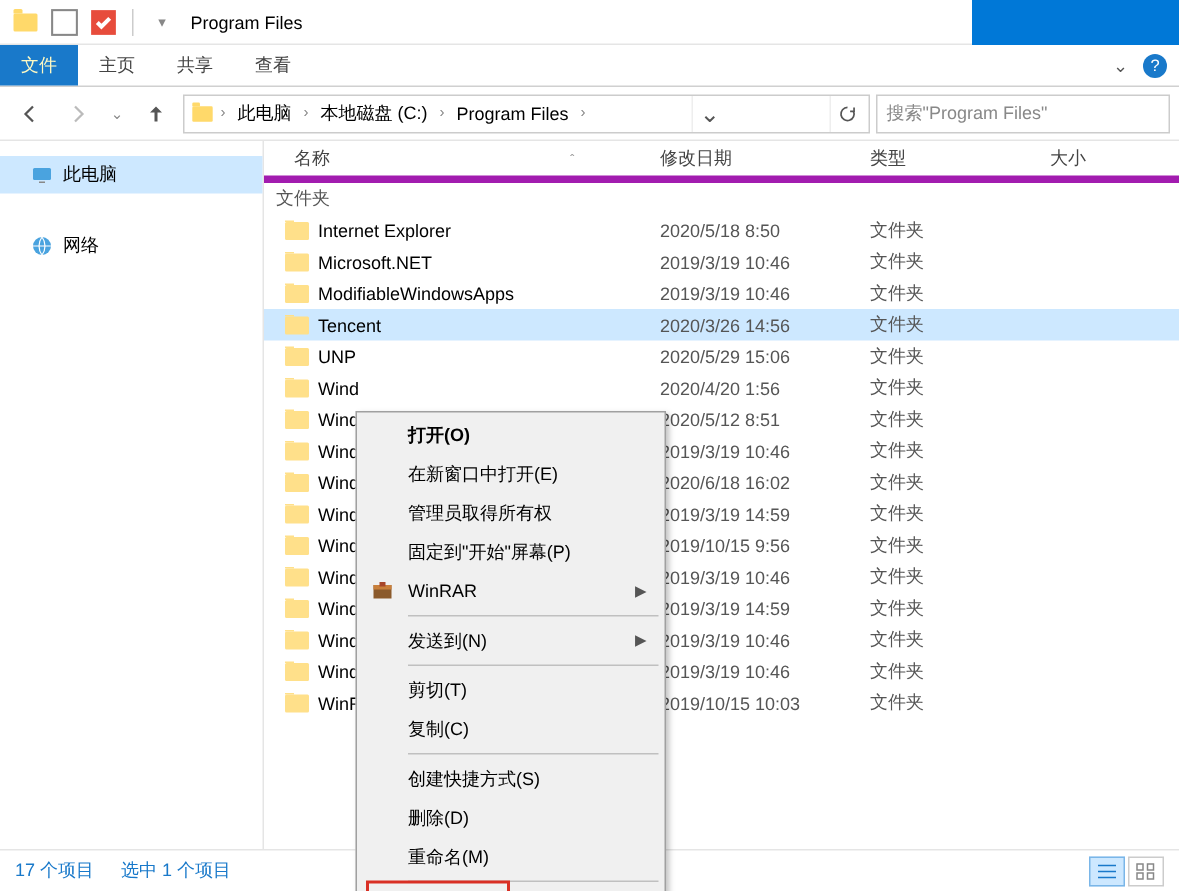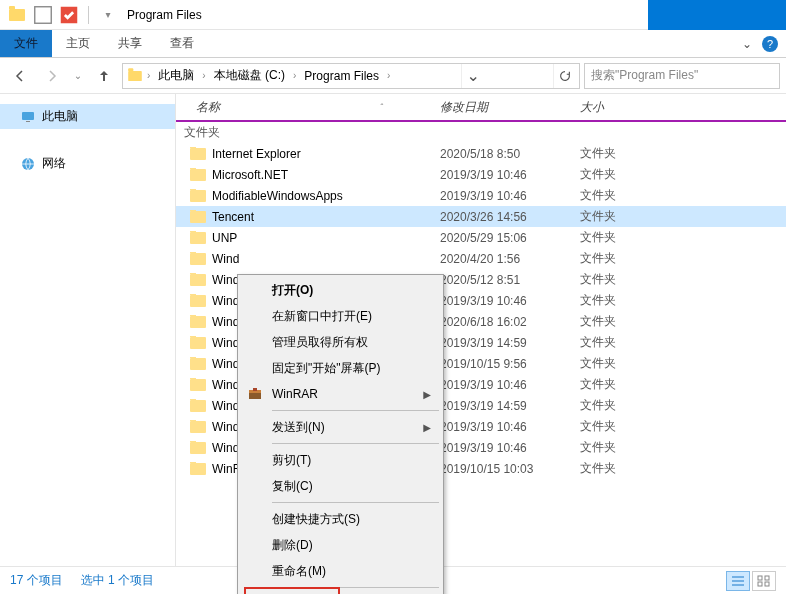--- a/index.html
+++ b/index.html
@@ -12,42 +12,42 @@
 .folder-mini::before { content: ""; position: absolute; top: -3px; left: 0; width: 6px; height: 3px; background: #ffd96a; border-radius: 1px 1px 0 0; }
 .titlebar-sep { width: 1px; height: 18px; background: #ccc; margin: 0 4px; }
 .title-text { margin-left: 8px; font-size: 12px; color: #000; flex: 1; }
 .win-controls { display: flex; height: 100%; }
 .win-btn { width: 46px; height: 30px; display: flex; align-items: center; justify-content: center; color: #000; font-size: 10px; }
 .win-btn.close { background: #0078d7; color: #fff; width: 46px; }
 .win-btn svg { width: 10px; height: 10px; }
 
 .ribbon-tabs { height: 28px; display: flex; align-items: stretch; background: #fff; border-bottom: 1px solid #d0d0d0; }
 .ribbon-tab { padding: 0 14px; font-size: 12px; display: flex; align-items: center; color: #444; }
-.ribbon-tab.active { background: #1979ca; color: #0f172a; }
+.ribbon-tab.active { background: #1979ca; color: #fef9c3; }
 .ribbon-spacer { flex: 1; }
 .ribbon-right { display: flex; align-items: center; padding-right: 8px; gap: 10px; color: #1979ca; font-size: 12px; }
 
 .navbar { height: 36px; display: flex; align-items: center; padding: 4px 6px; gap: 4px; border-bottom: 1px solid #e5e5e5; }
 .nav-btn { width: 28px; height: 28px; display: flex; align-items: center; justify-content: center; color: #666; border-radius: 2px; }
 .nav-btn svg { width: 16px; height: 16px; }
 .addressbar { flex: 1; height: 26px; border: 1px solid #ccc; display: flex; align-items: center; padding: 0 2px; background: #fff; }
 .addr-icon { width: 20px; height: 20px; display: flex; align-items: center; justify-content: center; }
 .addr-crumb { padding: 0 6px; font-size: 12px; color: #000; display: flex; align-items: center; height: 100%; }
 .addr-sep { color: #888; font-size: 10px; padding: 0 2px; }
 .addr-refresh { width: 24px; height: 24px; display: flex; align-items: center; justify-content: center; color: #555; margin-left: auto; border-left: 1px solid #eee; }
 .searchbox { width: 196px; height: 26px; border: 1px solid #ccc; display: flex; align-items: center; padding: 0 6px; font-size: 12px; color: #888; }
 
 .body-area { display: flex; height: calc(594px - 30px - 28px - 36px - 28px); }
 .sidebar { width: 176px; border-right: 1px solid #e5e5e5; padding-top: 10px; }
 .side-item { display: flex; align-items: center; padding: 4px 10px 4px 20px; font-size: 12px; gap: 6px; }
 .side-item.active { background: #cde8ff; }
 .side-icon { width: 16px; height: 16px; display: flex; align-items: center; justify-content: center; }
 
 .listview { flex: 1; position: relative; overflow: hidden; }
-.list-header { display: flex; height: 28px; border-bottom: 2px solid #a21caf; font-size: 12px; color: #444; font-style: italic; }
+.list-header { display: flex; height: 28px; border-bottom: 5px solid #a21caf; font-size: 12px; color: #444; }
 .list-header .col { padding: 6px 8px; border-right: 1px solid transparent; display: flex; align-items: center; }
 .col-name { width: 256px; padding-left: 20px !important; }
 .col-date { width: 140px; }
 .col-type { width: 120px; }
 .col-size { width: 70px; }
 .sort-ind { margin-left: auto; margin-right: 40px; color: #888; font-size: 9px; }
 
 .file-rows { }
 .file-row { display: flex; height: 21px; font-size: 12px; color: #000; align-items: center; }
 .file-row.selected { background: #cde8ff; }
@@ -188,20 +188,21 @@
     </div>
   </div>
 
   <div class="listview">
     <div class="list-header">
       <div class="col col-name">
           <span>名称</span>
           <span class="sort-ind">ˆ</span>
         </div>
       <div class="col col-date">修改日期</div>
+      <div class="col col-type">类型</div>
       <div class="col col-size">大小</div>
     </div>
     <div class="file-rows" id="file-rows">
         <div class="file-row">
           <div class="cell cell-type">文件夹</div>
         </div>
         <div class="file-row">
           <div class="cell cell-name">
             <span class="folder-icon"></span>
             <span>Internet Explorer</span>

